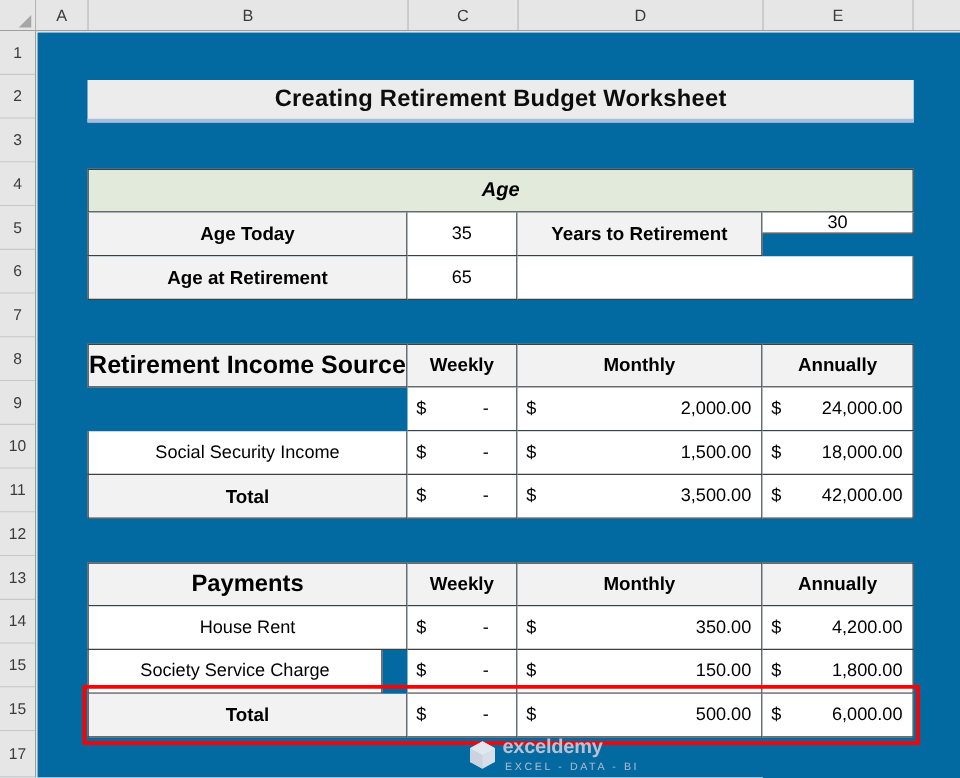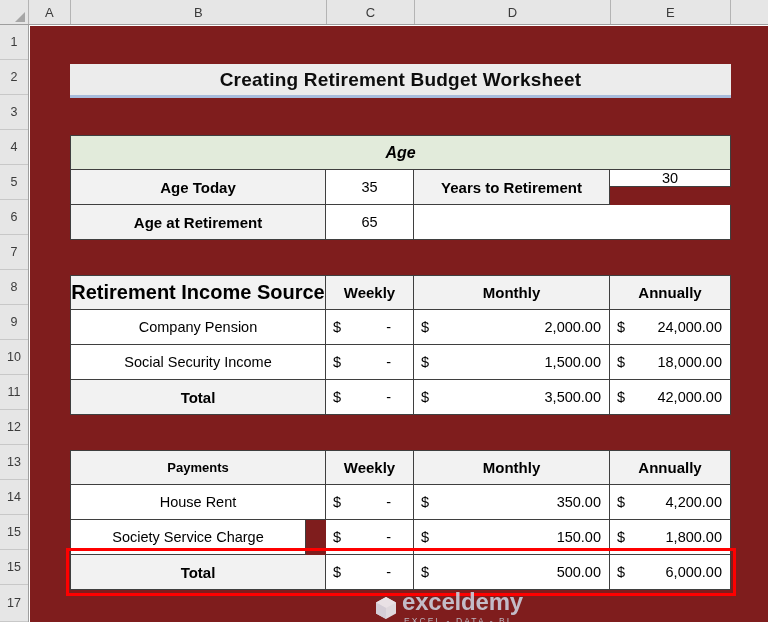--- a/index.html
+++ b/index.html
@@ -73,21 +73,21 @@
     display: flex;
     align-items: center;
     justify-content: center;
   }
 
   
   .grid-area {
     position: absolute;
     left: 30px; top: 26px;
     width: 738px; height: 596px;
-    background: #7f1d1d;
+    background: #0369a1;
   }
 
   
   .cell {
     position: absolute;
     display: flex;
     align-items: center;
     font-size: 14.5px;
     color: #000000;
     background: #ffffff;
@@ -157,21 +157,21 @@
     gap: 5px;
     opacity: 0.92;
   }
   .wm-logo {
     position: relative;
     width: 22px; height: 24px;
     flex: 0 0 auto;
   }
   .wm-text-wrap { display: flex; flex-direction: column; line-height: 1; }
   .wm-main {
-    font-size: 24px;
+    font-size: 16px;
     font-weight: bold;
     color: #c9c9d6;
     letter-spacing: -0.2px;
   }
   .wm-sub {
     font-size: 8.5px;
     color: #c2c2cc;
     letter-spacing: 2.1px;
     margin-top: 3px;
     margin-left: 2px;
@@ -227,21 +227,20 @@
 
     <div class="cell ctr bold hdr-bg bl bb br" style="left:40px;top:179px;width:256px;height:35px;font-size:15px;">Age at Retirement</div>
     <div class="cell ctr bb br" style="left:296px;top:179px;width:88px;height:35px;">65</div>
     <div class="cell bb br" style="left:384px;top:179px;width:317px;height:35px;"></div>
 
     <div class="cell ctr bold hdr-bg bx" style="left:40px;top:249px;width:256px;height:35px;font-size:20px;">Retirement Income Source</div>
     <div class="cell ctr bold hdr-bg bt bb br" style="left:296px;top:249px;width:88px;height:35px;font-size:15px;">Weekly</div>
     <div class="cell ctr bold hdr-bg bt bb br" style="left:384px;top:249px;width:196px;height:35px;font-size:15px;">Monthly</div>
     <div class="cell ctr bold hdr-bg bt bb br" style="left:580px;top:249px;width:121px;height:35px;font-size:15px;">Annually</div>
 
-    <div class="cell ctr bl bb br" style="left:40px;top:284px;width:256px;height:35px;">Company Pension</div>
     <div class="acct dash bb br" style="left:296px;top:284px;width:88px;height:35px;">
       <span class="sym">$</span>
       <span class="amt">-</span>
     </div>
     <div class="acct bb br" style="left:384px;top:284px;width:196px;height:35px;">
       <span class="sym">$</span>
       <span class="amt">2,000.00</span>
     </div>
     <div class="acct bb br" style="left:580px;top:284px;width:121px;height:35px;">
       <span class="sym">$</span>
@@ -269,21 +268,21 @@
     </div>
     <div class="acct hdr-bg bb br" style="left:384px;top:354px;width:196px;height:35px;">
       <span class="sym">$</span>
       <span class="amt">3,500.00</span>
     </div>
     <div class="acct hdr-bg bb br" style="left:580px;top:354px;width:121px;height:35px;">
       <span class="sym">$</span>
       <span class="amt">42,000.00</span>
     </div>
 
-    <div class="cell ctr bold hdr-bg bx" style="left:40px;top:424px;width:256px;height:35px;font-size:13px;">Payments</div>
+    <div class="cell ctr bold hdr-bg bx" style="left:40px;top:424px;width:256px;height:35px;font-size:19px;">Payments</div>
     <div class="cell ctr bold hdr-bg bt bb br" style="left:296px;top:424px;width:88px;height:35px;font-size:15px;">Weekly</div>
     <div class="cell ctr bold hdr-bg bt bb br" style="left:384px;top:424px;width:196px;height:35px;font-size:15px;">Monthly</div>
     <div class="cell ctr bold hdr-bg bt bb br" style="left:580px;top:424px;width:121px;height:35px;font-size:15px;">Annually</div>
 
     <div class="cell ctr bl bb br" style="left:40px;top:459px;width:256px;height:35px;">House Rent</div>
     <div class="acct dash bb br" style="left:296px;top:459px;width:88px;height:35px;">
       <span class="sym">$</span>
       <span class="amt">-</span>
     </div>
     <div class="acct bb br" style="left:384px;top:459px;width:196px;height:35px;">

